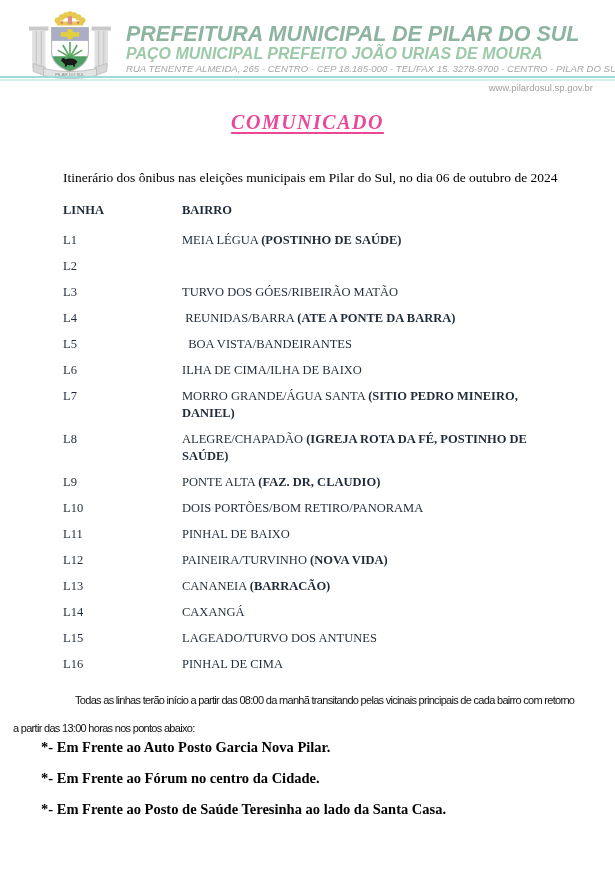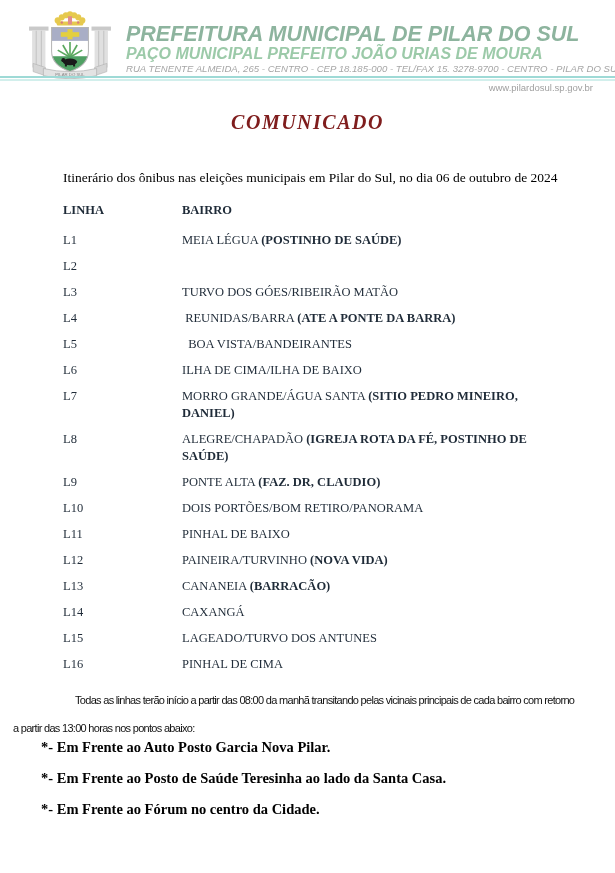--- a/index.html
+++ b/index.html
@@ -22,22 +22,22 @@
   }
   .rule-top{position:absolute;left:0;top:76px;width:615px;height:2px;background:#9edad6;}
   .rule-bottom{position:absolute;left:0;top:79px;width:615px;height:2px;background:#d2efec;}
   .website{
     position:absolute;top:82px;right:22px;font-size:9.5px;color:#a0a0a0;line-height:11px;
   }
   
   .doc-title-wrap{position:absolute;left:0;top:111px;width:615px;text-align:center;}
   .doc-title{
     font-family:"Liberation Serif",serif;font-weight:bold;font-style:italic;
-    font-size:20px;letter-spacing:1.5px;color:#7f1d1d;
-    text-decoration-thickness:2px;text-underline-offset:3px;
+    font-size:20px;letter-spacing:1.5px;color:#ec4899;
+    text-decoration:underline;text-decoration-thickness:2px;text-underline-offset:3px;
   }
   .intro{
     position:absolute;left:63px;top:169px;width:530px;
     font-family:"Liberation Serif",serif;font-size:13.5px;color:#000;line-height:17px;
   }
   .route-table{position:absolute;left:63px;top:202px;width:512px;
     font-size:12.5px;color:#1f2b38;font-family:Liberation Serif, serif;}
   .t-header{display:flex;font-weight:bold;line-height:17px;margin-bottom:13px;}
   .t-row{display:flex;line-height:17px;margin-bottom:9px;}
   .c-linha{flex:0 0 119px;}
@@ -221,16 +221,16 @@
     <span class="c-bairro"><span class="b-normal">PINHAL DE CIMA</span></span>
   </div>
 </div>
 </div>
 
 <div class="closing">Todas as linhas terão início a partir das 08:00 da manhã transitando pelas vicinais principais de cada bairro com retorno a partir das 13:00 horas nos pontos abaixo:</div>
 
 <div class="stops">
   <div class="stop">*- Em Frente ao Auto Posto Garcia Nova Pilar.</div>
 
+  <div class="stop">*- Em Frente ao Fórum no centro da Cidade.</div>
+
   <div class="stop">*- Em Frente ao Posto de Saúde Teresinha ao lado da Santa Casa.</div>
-
-  <div class="stop">*- Em Frente ao Fórum no centro da Cidade.</div>
 </div>
 
 </body></html>

